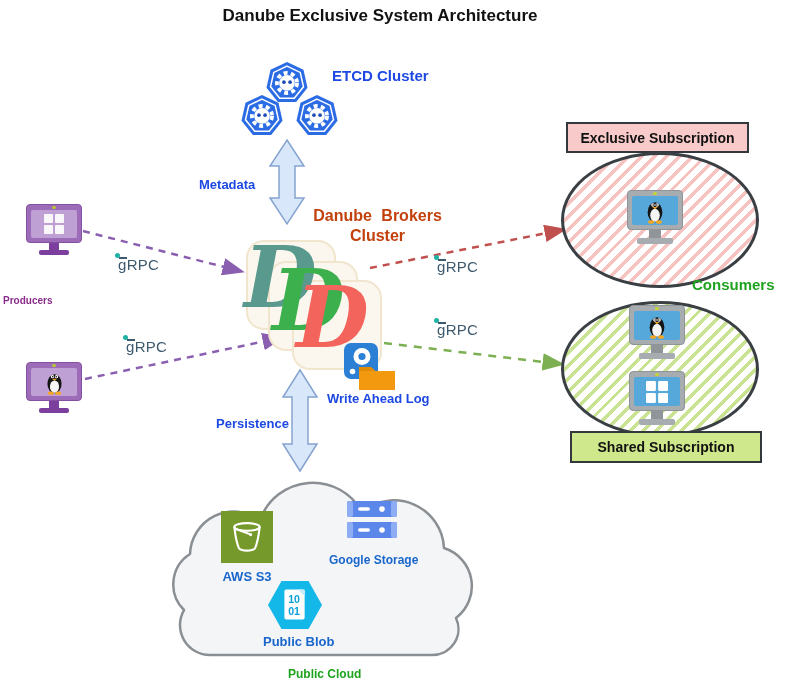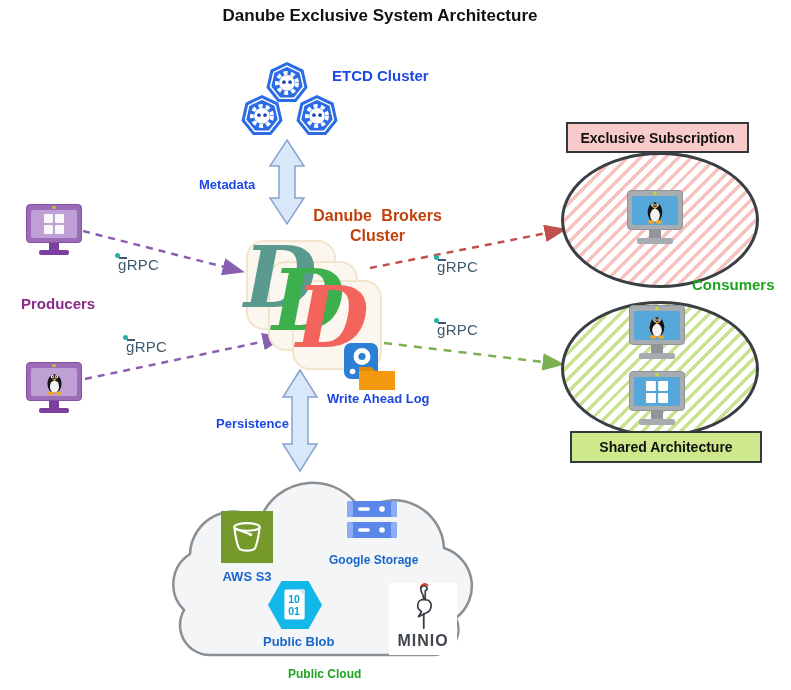--- a/index.html
+++ b/index.html
@@ -187,21 +187,21 @@
         <span class="cam"></span>
       <div class="m-screen">
         <svg width="20" height="20" viewBox="0 0 20 20" opacity="0.92">
             <use href="#winlogo"></use>
           </svg>
       </div>
     </div>
     <div class="m-neck"></div>
       <div class="m-base"></div>
   </div>
-  <div class="lbl purple" style="left:21px;top:295px;font-size:15px">Producers</div>
+  <div class="lbl purple" style="left:3px;top:295px;font-size:10px">Producers</div>
   <div class="mon pm" style="left:26px;top:362px">
     <div class="m-frame">
         <span class="cam"></span>
       <div class="m-screen">
         <svg width="21" height="25" viewBox="0 0 24 30">
             <use href="#tux"></use>
           </svg>
       </div>
     </div>
     <div class="m-neck"></div>
@@ -263,21 +263,21 @@
         <span class="cam"></span>
       <div class="m-screen">
         <svg width="22" height="22" viewBox="0 0 20 20">
             <use href="#winlogo"></use>
           </svg>
       </div>
     </div>
     <div class="m-neck"></div>
       <div class="m-base"></div>
   </div>
-  <div class="subbox sh-box">Shared Architecture</div>
+  <div class="subbox sh-box">Shared Subscription</div>
 
   <div class="aws-sq">
     <svg width="38" height="38" viewBox="0 0 36 36">
         <use href="#bucket"></use>
       </svg>
   </div>
   <div class="lbl stblue" style="left:221px;top:569px;width:52px;text-align:center;font-size:13px">AWS S3</div>
 
   <svg class="abs" style="left:347px;top:501px" width="50" height="38" viewBox="0 0 50 38">
     <rect x="0" y="0" width="50" height="16" rx="2" fill="#5b86ea"></rect>
@@ -295,22 +295,16 @@
 
   <svg class="abs" style="left:268px;top:580px" width="54" height="50" viewBox="0 0 56 50">
     <polygon points="14,0 42,0 56,25 42,50 14,50 0,25" fill="#14b8e8"></polygon>
     <rect x="17" y="9" width="21" height="31" rx="2" fill="#ffffff"></rect>
     <polygon points="31,9 38,9 38,16" fill="#c9ecf9"></polygon>
     <text x="27" y="23" text-anchor="middle" font-size="11" font-weight="bold" fill="#0d9fd8" font-family="Liberation Sans, sans-serif">10</text>
     <text x="27" y="35" text-anchor="middle" font-size="11" font-weight="bold" fill="#0d9fd8" font-family="Liberation Sans, sans-serif">01</text>
   </svg>
   <div class="lbl stblue" style="left:263px;top:634px;font-size:13px">Public Blob</div>
 
-  <div class="minio-box">
-    <svg width="38" height="48" viewBox="0 0 40 64">
-        <use href="#minio-bird"></use>
-      </svg>
-    <div class="minio-word">MINIO</div>
-  </div>
 
   <div class="lbl green" style="left:288px;top:667px;font-size:12px">Public Cloud</div>
 
 </div>
 
 </body></html>

